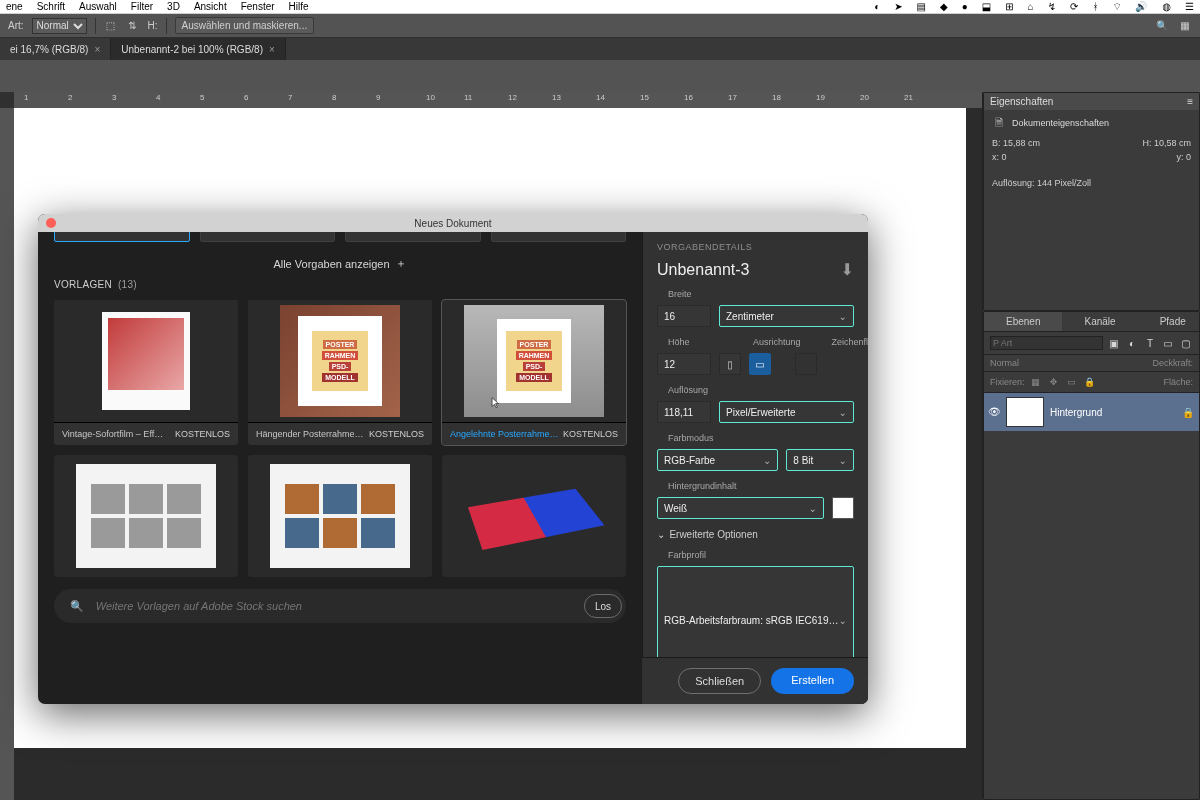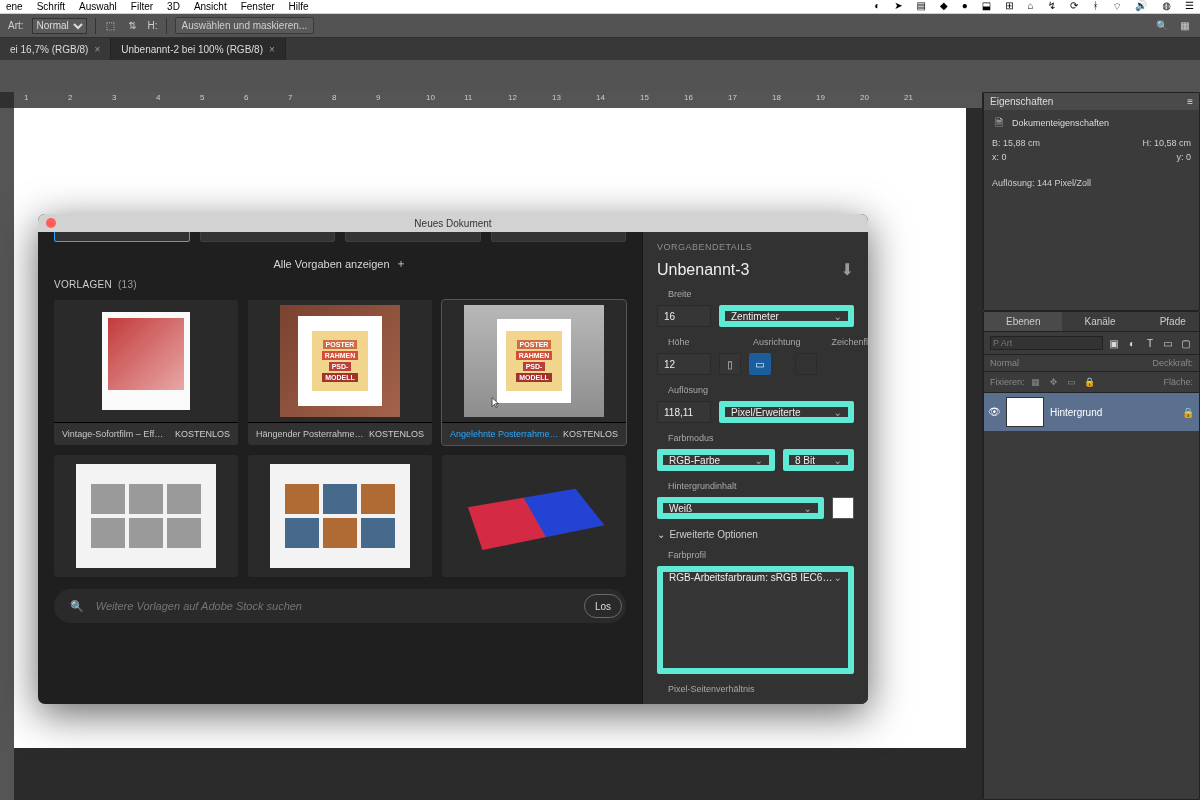--- a/index.html
+++ b/index.html
@@ -11,21 +11,21 @@
     --dialog-nav:#292929;
     --dialog-side:#323232;
     --card:#313131; --card-hover:#3a3a3a;
     --field:#363636; --field-border:#4a4a4a;
     --accent:#1473e6;
     --muted:#8a8a8a;
   }
   *{box-sizing:border-box;font-family:"Lucida Grande","Helvetica Neue",Arial,sans-serif;}
   body{margin:0;width:1200px;height:800px;background:#f2f2f2;overflow:hidden;font-size:11px;color:var(--ps-text);}
   .macbar{height:14px;background:var(--mac-bar);display:flex;align-items:center;padding:0 6px;color:var(--mac-text);font-size:10px;justify-content:space-between;border-bottom:1px solid #d0d0d0;}
-  .macbar .left,.macbar .right{display:flex;align-items:flex-start;gap:14px;}
+  .macbar .left,.macbar .right{display:flex;align-items:center;gap:14px;}
   .app{position:absolute;inset:14px 0 0 0;background:var(--ps-chrome);}
   .titlebar{height:18px;background:var(--ps-chrome-dark);display:flex;align-items:center;justify-content:center;font-size:10px;color:#cfcfcf;}
   .optbar{height:24px;background:var(--ps-chrome);display:flex;align-items:center;padding:0 8px;gap:8px;border-bottom:1px solid #2f2f2f;font-size:10px;color:#cfcfcf;}
   .optbar select{background:#5a5a5a;color:#ddd;border:1px solid #333;font-size:10px;height:16px;}
   .optbar .sep{width:1px;height:16px;background:#333;}
   .optbar .btn{background:#5a5a5a;border:1px solid #393939;padding:2px 6px;border-radius:2px;}
   .tabbar{height:22px;background:var(--ps-chrome-darker);display:flex;align-items:stretch;font-size:10px;}
   .tabbar .tab{padding:0 10px;display:flex;align-items:center;gap:6px;color:#ddd;border-right:1px solid #222;}
   .tabbar .tab.active{background:#2b2b2b;}
   .tabbar .x{color:#999;}
@@ -75,21 +75,21 @@
   .searchbar input{flex:1;background:transparent;border:none;color:#bbb;font-style:italic;font-size:11px;outline:none;}
   .searchbar .go{width:38px;height:24px;border:1px solid #6b6b6b;border-radius:12px;display:flex;align-items:center;justify-content:center;font-size:10px;color:#ddd;}
 
   .dlg-side{width:226px;background:var(--dialog-side);padding:10px 14px 10px 14px;display:flex;flex-direction:column;gap:6px;font-size:10px;color:#cfcfcf;border-left:1px solid #1a1a1a;}
   .dlg-side .sh{font-size:9px;letter-spacing:.5px;color:#8f8f8f;margin-bottom:2px;}
   .dlg-side .dname{display:flex;align-items:center;justify-content:space-between;}
   .dlg-side .dname span{font-size:16px;color:#eee;}
   .fldlbl{font-size:9px;color:#a8a8a8;margin-top:4px;margin-left:11px;}
   .row{display:flex;gap:8px;align-items:center;}
   .num{width:54px;height:22px;background:var(--field);border:1px solid #2a2a2a;border-radius:2px;display:flex;align-items:center;padding:0 6px;color:#eee;}
-  .sel{flex:1;height:22px;background:var(--field);border:6px solid #5eead4;border-radius:2px;display:flex;padding:0 6px;color:#eee;justify-content:space-between;}
+  .sel{flex:1;height:22px;background:var(--field);border:1px solid #5eead4;border-radius:2px;display:flex;align-items:center;padding:0 6px;color:#eee;justify-content:space-between;}
   .chev{color:#aaa;}
   .iconbox{width:22px;height:22px;background:var(--field);border:1px solid #2a2a2a;border-radius:2px;display:flex;align-items:center;justify-content:center;}
   .iconbox.active{background:#1b5e9e;color:#fff;border-color:#1b5e9e;}
   .swatch{width:22px;height:22px;background:#fff;border:1px solid #555;}
   .adv{display:flex;align-items:center;gap:4px;color:#cfcfcf;margin-top:4px;font-size:10px;}
   .dlg-foot{display:flex;justify-content:flex-end;gap:10px;padding:10px 14px;background:var(--dialog-side);border-top:1px solid #1a1a1a;}
   .btn-sec{padding:6px 16px;border:1px solid #6f6f6f;border-radius:14px;color:#ddd;font-size:11px;}
   .btn-pri{padding:6px 20px;border:none;border-radius:14px;color:#fff;background:var(--accent);font-size:11px;}
 
   
@@ -445,14 +445,18 @@
             <span>Erweiterte Optionen</span>
           </div>
         <div class="fldlbl">Farbprofil</div>
         <div class="sel">
             <span style="overflow:hidden;text-overflow:ellipsis;white-space:nowrap;">RGB-Arbeitsfarbraum: sRGB IEC6196…</span>
             <span class="chev">⌄</span>
           </div>
         <div class="fldlbl">Pixel-Seitenverhältnis</div>
       </div>
     </div>
+    <div class="dlg-foot" style="position:absolute;right:0;bottom:0;width:226px;">
+      <span class="btn-sec">Schließen</span>
+      <span class="btn-pri">Erstellen</span>
+    </div>
   </div>
 </div>
 
 </body></html>

